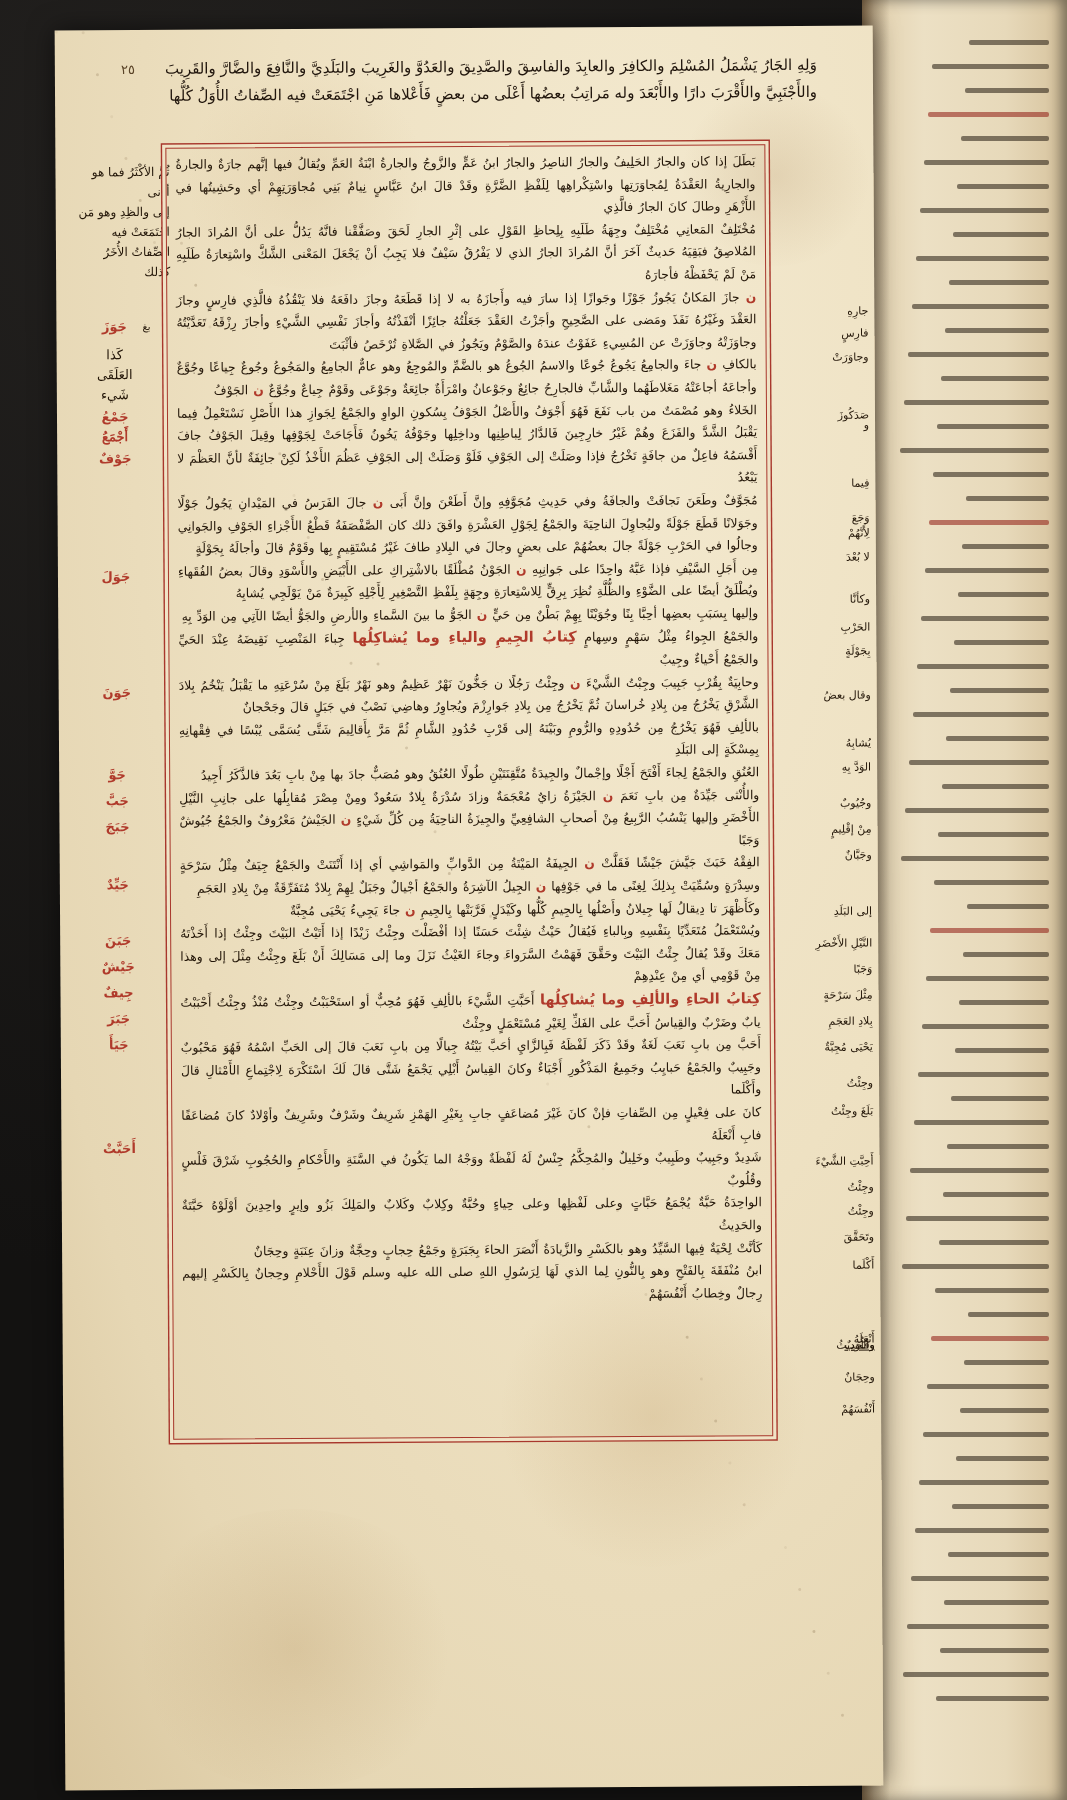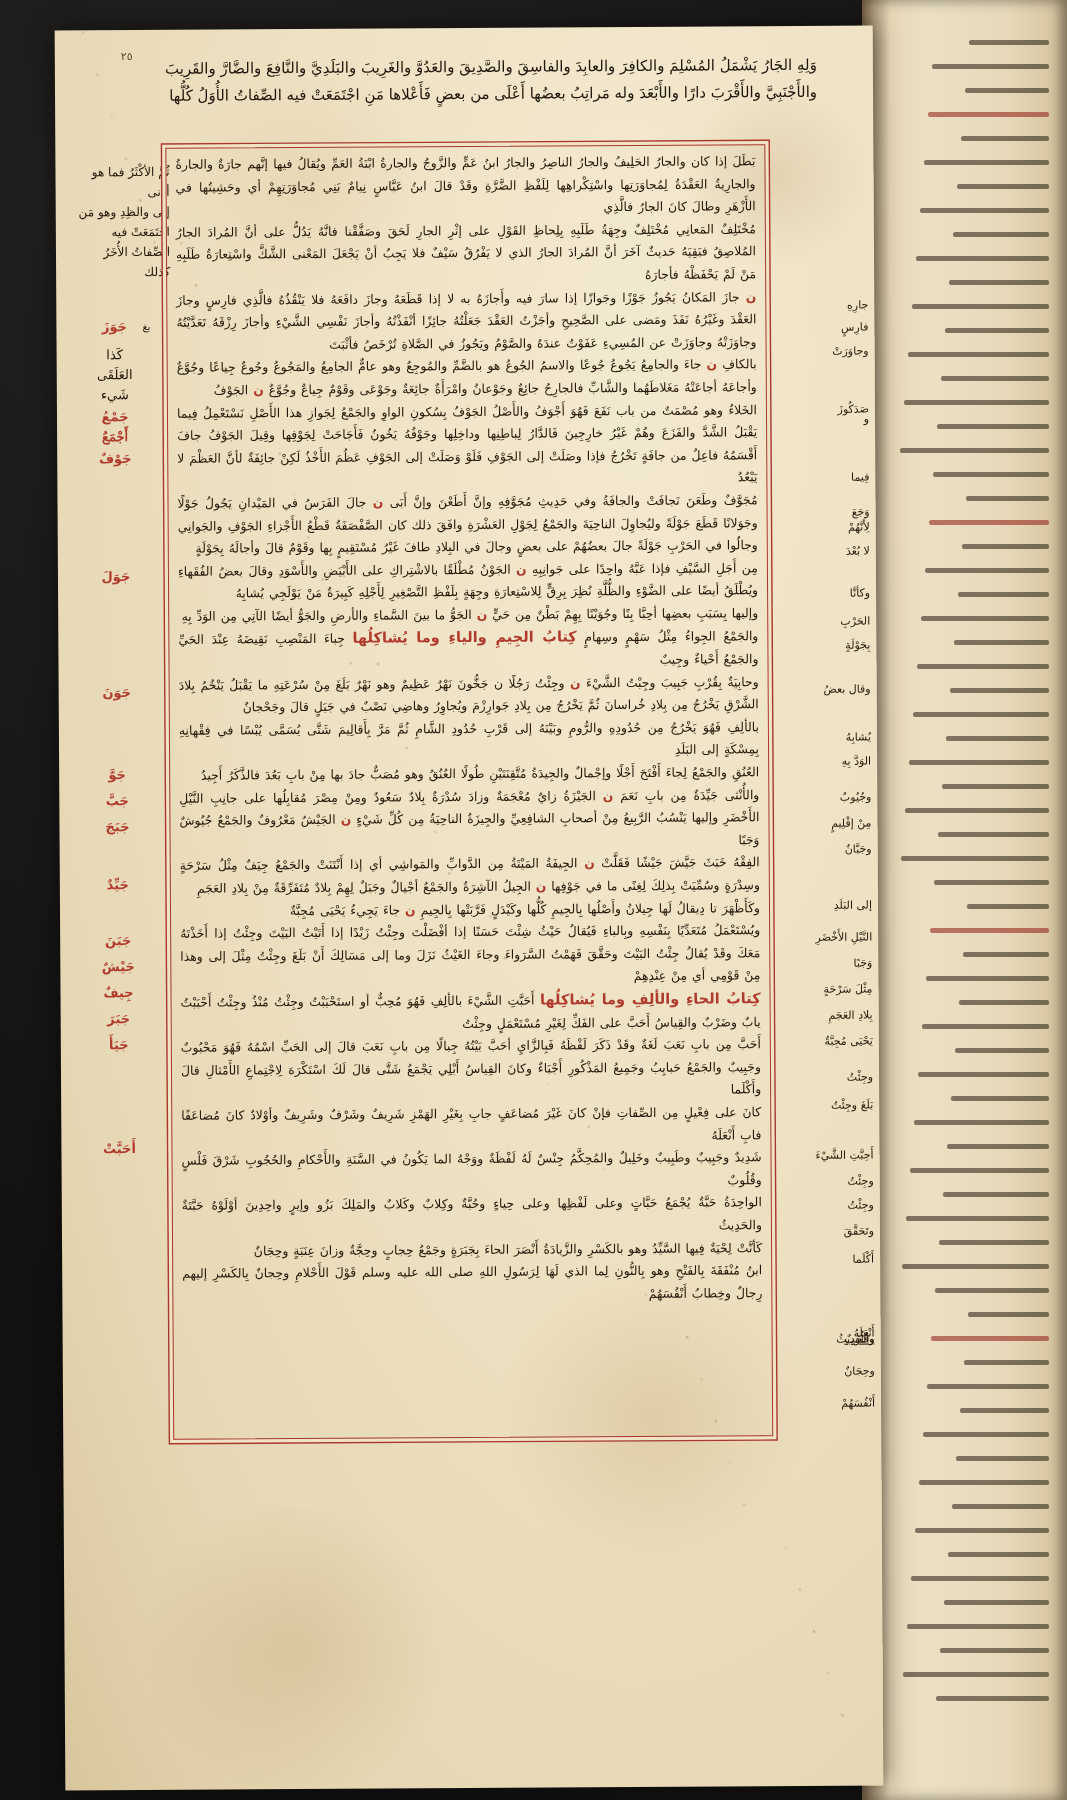--- a/index.html
+++ b/index.html
@@ -160,31 +160,31 @@
     line-height: 20px;
   }
 
   
   .right-note {
     position: absolute;
     right: 6px;
     direction: rtl;
     text-align: center;
     font-size: 11px;
-    line-height: 12px;
+    line-height: 24px;
     color: #241709;
     white-space: nowrap;
   }
 
   
   .folio-num {
     position: absolute;
     left: 66px;
-    top: 20px;
-    font-size: 11px;
+    top: 32px;
+    font-size: 13px;
     color: #5a4428;
     direction: rtl;
     font-family: Liberation Serif, serif;
   }
 </style>
 </head>
 <body>
 
 <div id="page">
 

